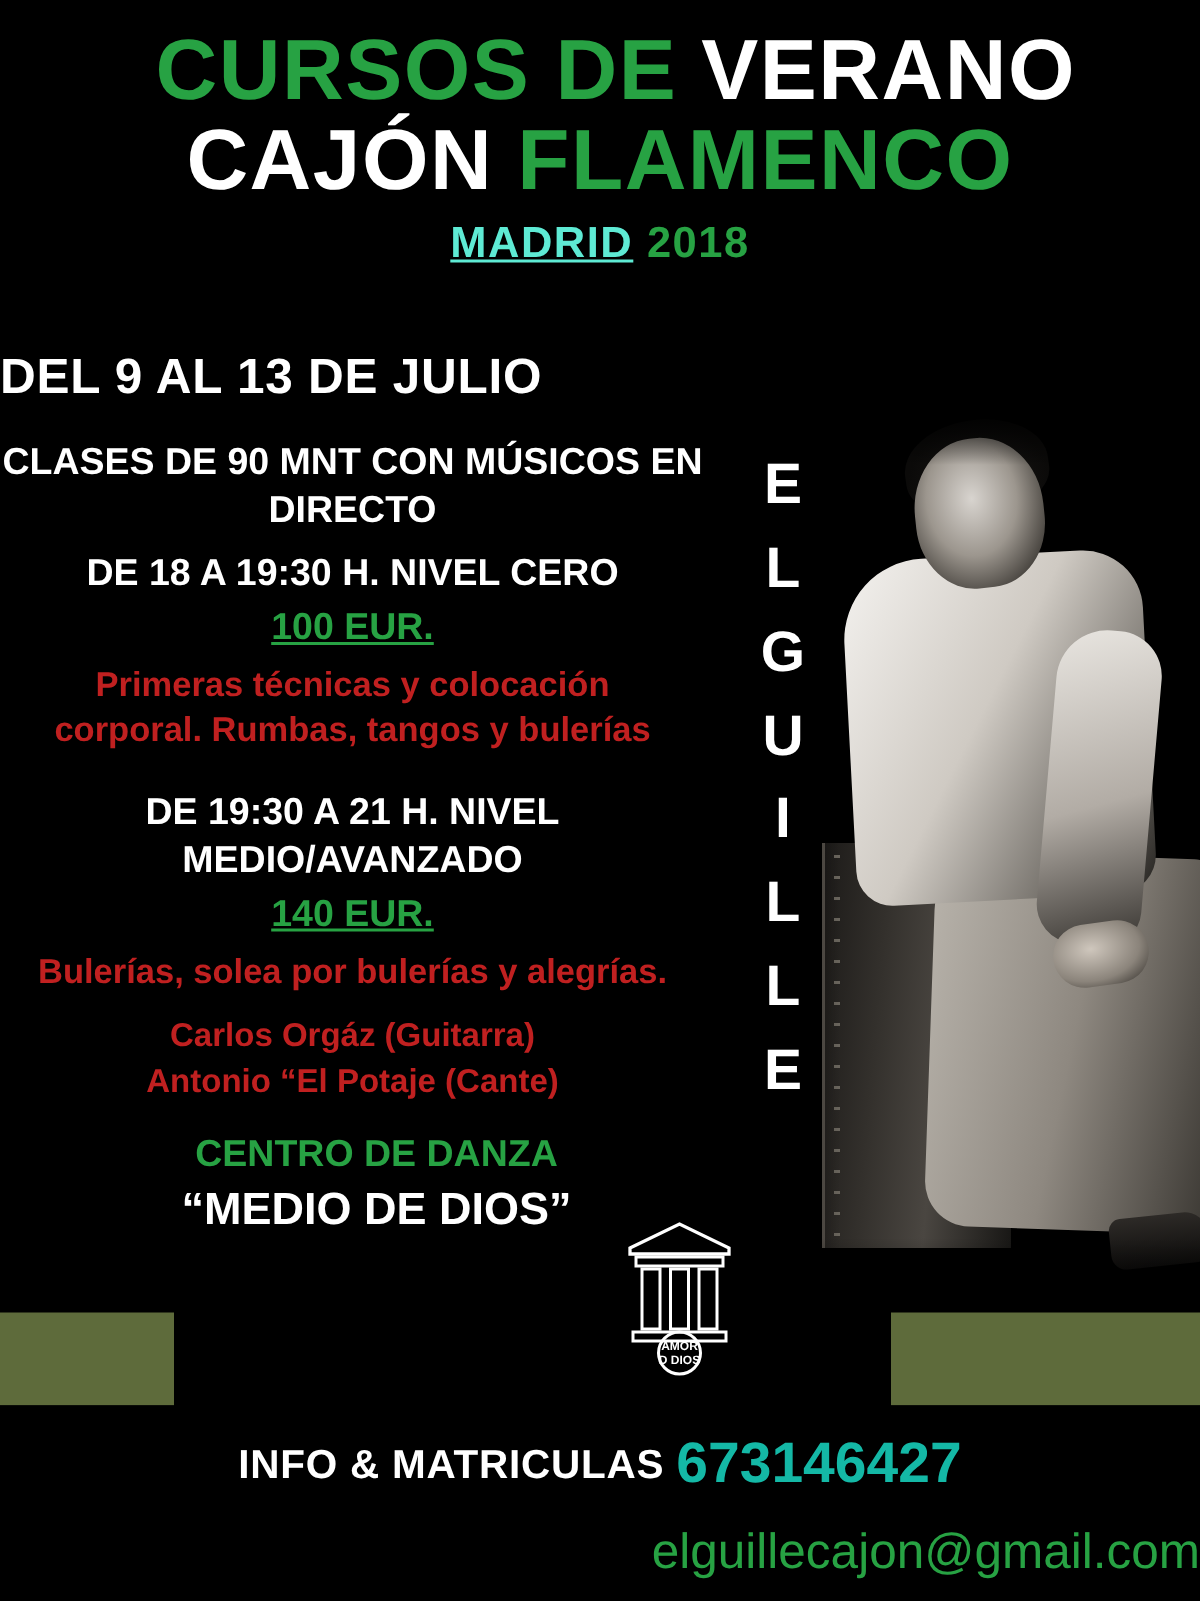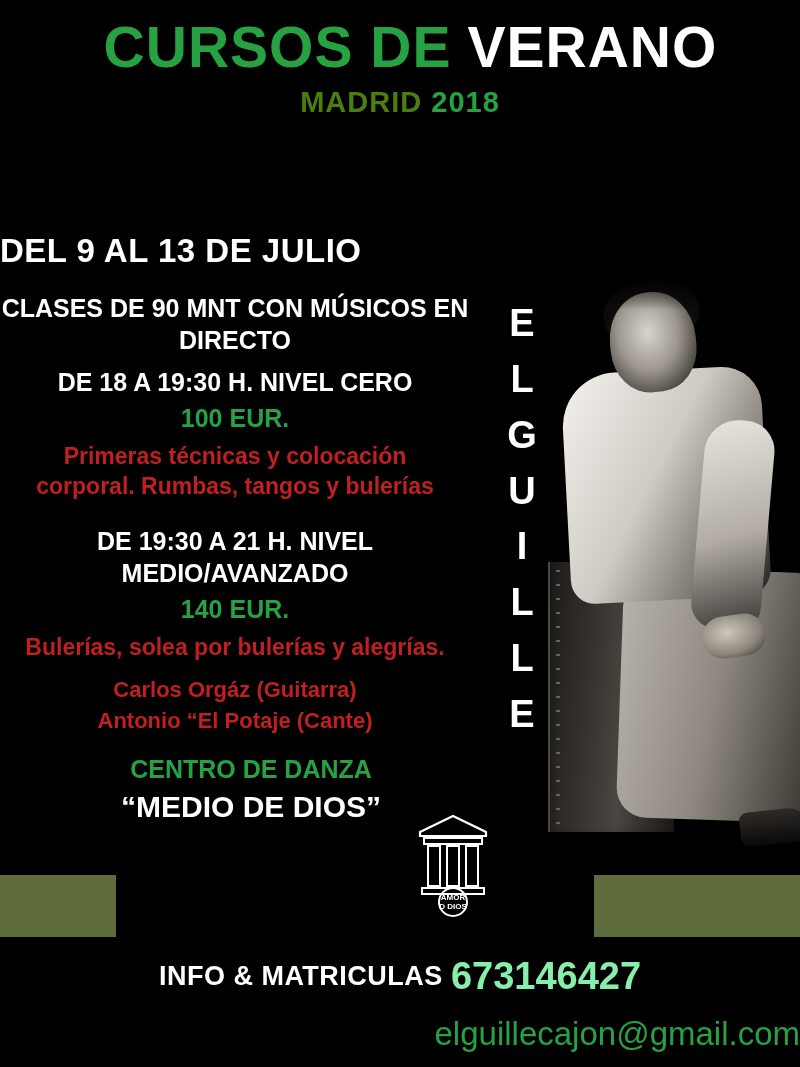--- a/index.html
+++ b/index.html
@@ -37,21 +37,21 @@
   .w-white { color: #ffffff; }
   .sp { display: inline-block; width: 16px; }
 
   .subtitle {
     margin-top: 10px;
     font-size: 29px;
     font-weight: bold;
     letter-spacing: 1px;
     text-align: center;
   }
-  .subtitle .city { color: #4d7c0f; }
+  .subtitle .city { color: #5eead4; text-decoration: underline; }
   .subtitle .year { color: #27a243; }
 
   
   .photo {
     position: absolute;
     right: 0px;
     top: 270px;
     width: 330px;
     height: 645px;
   }
@@ -184,20 +184,21 @@
     font-weight: bold;
     font-size: 25px;
     line-height: 1.28;
   }
   .green-txt {
     color: #27a243;
     font-weight: bold;
     font-size: 25px;
     line-height: 1.3;
     margin-top: 4px;
+    text-decoration: underline;
   }
   .red-txt {
     color: #c02020;
     font-weight: bold;
     font-size: 23px;
     line-height: 1.32;
     margin-top: 6px;
     padding: 0 16px;
   }
   .red-txt.names {
@@ -256,21 +257,21 @@
     white-space: nowrap;
   }
   .footer-label {
     color: #ffffff;
     font-weight: bold;
     font-size: 27px;
     letter-spacing: 0.5px;
     vertical-align: middle;
   }
   .footer-phone {
-    color: #86efac;
+    color: #14b8a6;
     font-weight: bold;
     font-size: 38px;
     margin-left: 8px;
     vertical-align: middle;
   }
   .footer-email {
     position: absolute;
     left: 0; top: 78px;
     width: 100%;
     text-align: right;
@@ -288,20 +289,23 @@
   .olive-right { right: 0; width: 206px; }
 </style>
 </head>
 <body>
 
 <div class="poster">
 
   <div class="title-block">
     <div class="title-line title-line-1">
       <span class="w-green">CURSOS DE</span><span class="sp"></span><span class="w-white">VERANO</span>
+    </div>
+    <div class="title-line title-line-2">
+      <span class="w-white">CAJÓN</span><span class="sp"></span><span class="w-green">FLAMENCO</span>
     </div>
     <div class="subtitle">
       <span class="city">MADRID</span>
       <span class="year">2018</span>
     </div>
   </div>
 
   <div class="photo">
     <div class="photo-bg"></div>
     <div class="ph-cajon"></div>

